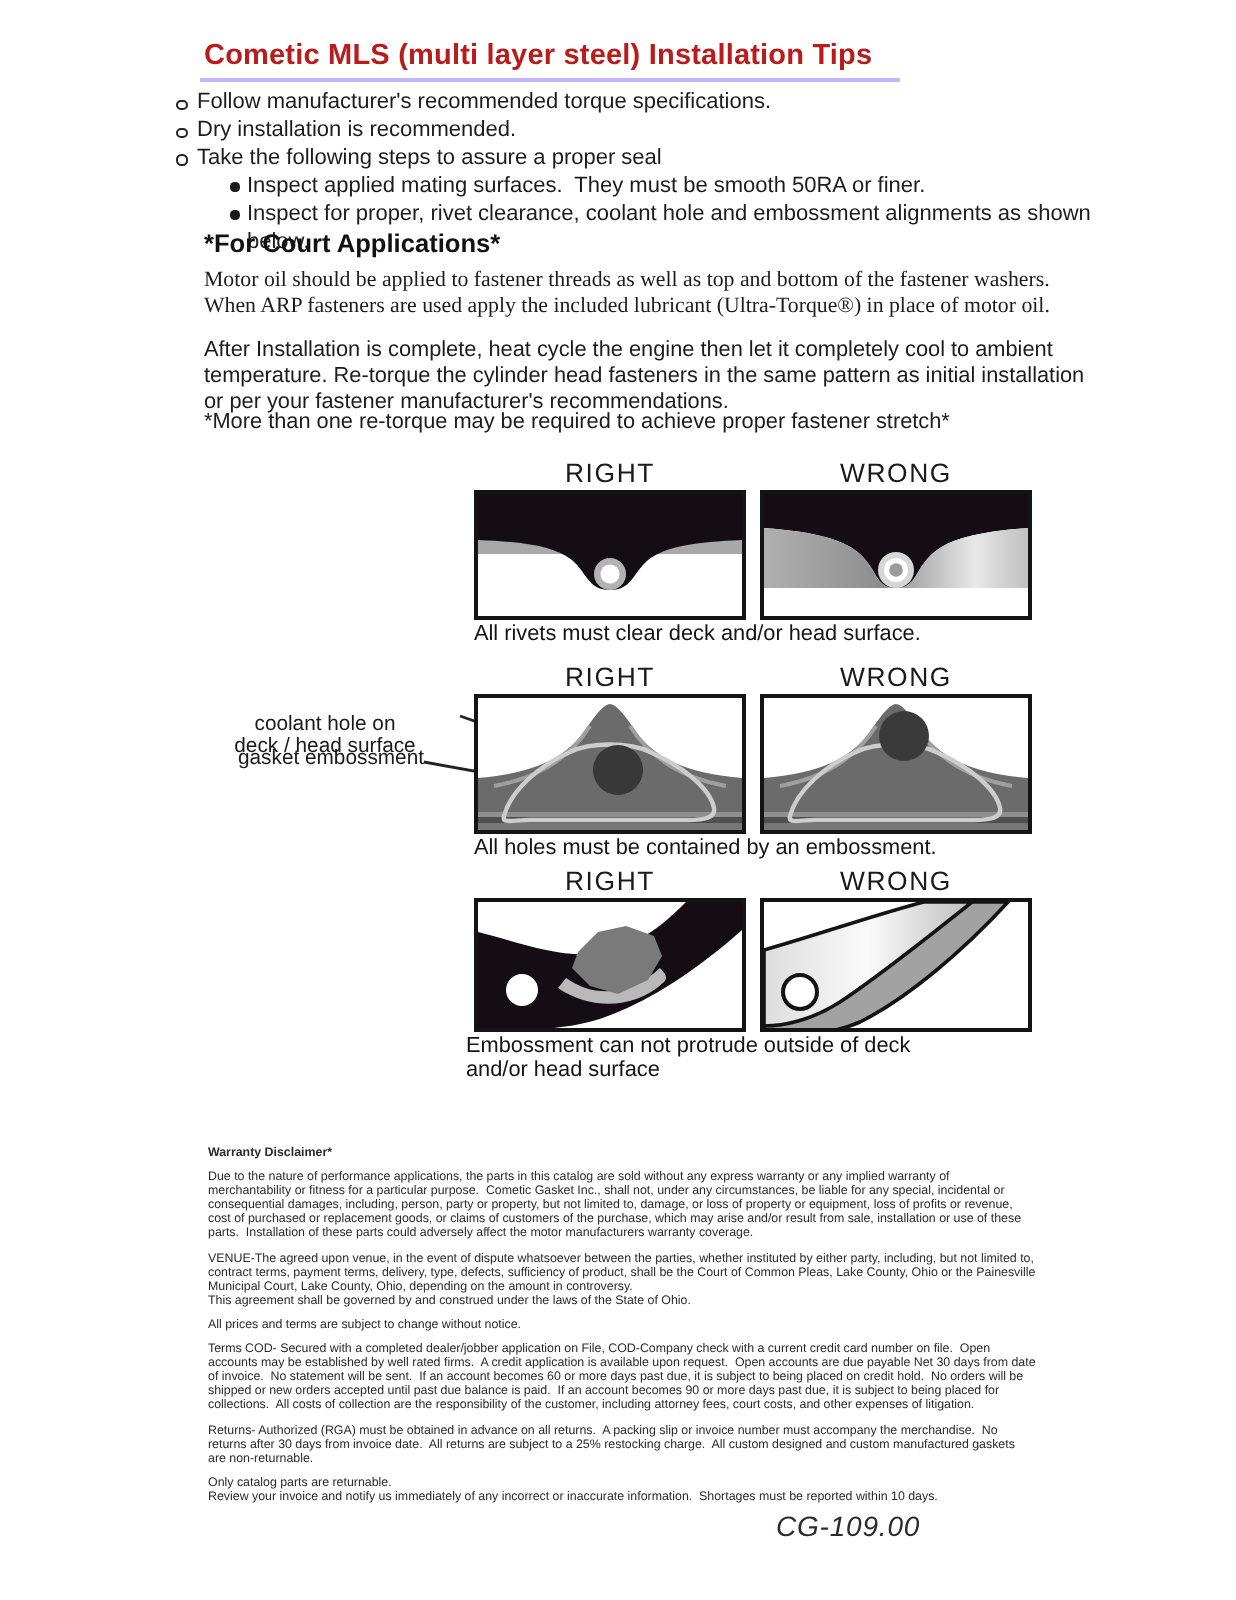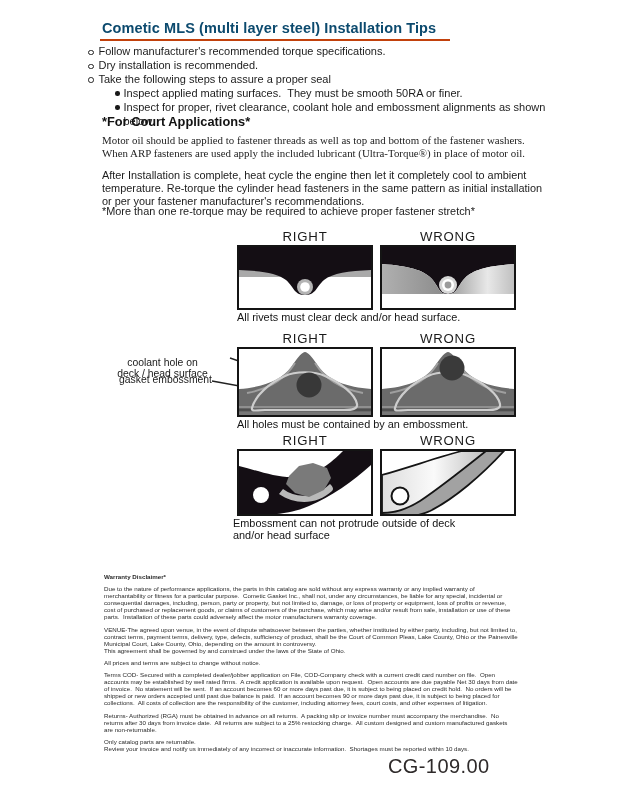--- a/index.html
+++ b/index.html
@@ -3,22 +3,22 @@
 <meta charset="utf-8">
 <style>
   html,body{margin:0;padding:0;background:#e9e9e9;}
   .page{
     position:relative;width:618px;height:800px;background:#ffffff;
     font-family:"Liberation Sans","DejaVu Sans",sans-serif;color:#1c1c1c;
     overflow:hidden;margin:0 auto;
   }
   .abs{position:absolute;}
   .title{
-    left:100px;top:20px;font-size:14.5px;font-weight:bold;color:#0c4a6e;
-    border-bottom:2px solid #c2410c;padding:0 14px 3px 2px;letter-spacing:0.1px;
+    left:100px;top:20px;font-size:14.5px;font-weight:bold;color:#b91c1c;
+    border-bottom:2px solid #c4b5fd;padding:0 14px 3px 2px;letter-spacing:0.1px;
     margin:0;white-space:nowrap;
   }
   .bullets{left:88px;top:45px;width:460px;font-size:11px;line-height:13.9px;}
   .bi{display:flex;align-items:flex-start;}
   .bi.sub{margin-left:27px;}
   .mk-o{flex:0 0 auto;width:3.5px;height:3.5px;border:1px solid #222;border-radius:50%;margin:4.6px 5px 0 0;}
   .mk-f{flex:0 0 auto;width:4.5px;height:4.5px;background:#191919;border-radius:50%;margin:4.4px 4px 0 0;}
   .bt{white-space:pre-wrap;}
   .diesel-h{left:102px;top:114px;font-size:12.8px;font-weight:bold;color:#121212;margin:0;}
   .body{margin:0;font-size:10.9px;line-height:13.2px;white-space:pre-wrap;width:450px;}
@@ -28,21 +28,21 @@
   .dlabel{width:136px;text-align:center;font-size:13.2px;letter-spacing:0.8px;color:#1a1a1a;}
   .dbox{border:2px solid #141414;background:#fff;line-height:0;}
   .dbox svg{display:block;}
   .cap{font-size:10.9px;color:#141414;white-space:pre-wrap;line-height:11.8px;}
   .ann{font-size:10.4px;color:#1a1a1a;line-height:11px;white-space:pre-wrap;}
   .ann-coolant{left:95px;top:357px;width:135px;text-align:center;}
   .ann-gasket{left:119px;top:374px;text-align:right;}
   .legal{left:104px;top:573px;width:414px;font-size:6.2px;line-height:7.1px;color:#2a2a2a;}
   .legal h3{margin:0 0 5px 0;font-size:6.2px;font-weight:bold;}
   .legal p{margin:0 0 5px 0;white-space:pre-wrap;}
-  .code{left:388px;top:755px;font-size:20px;color:#2e2a2a;letter-spacing:0.4px;}
+  .code{left:388px;top:755px;font-size:14px;color:#2e2a2a;letter-spacing:0.4px;font-style:italic;}
 </style>
 </head>
 <body>
 
 <div class="page">
 
   <h1 class="abs title">Cometic MLS (multi layer steel) Installation Tips</h1>
 
   <div class="abs bullets">
     <div class="bi">

